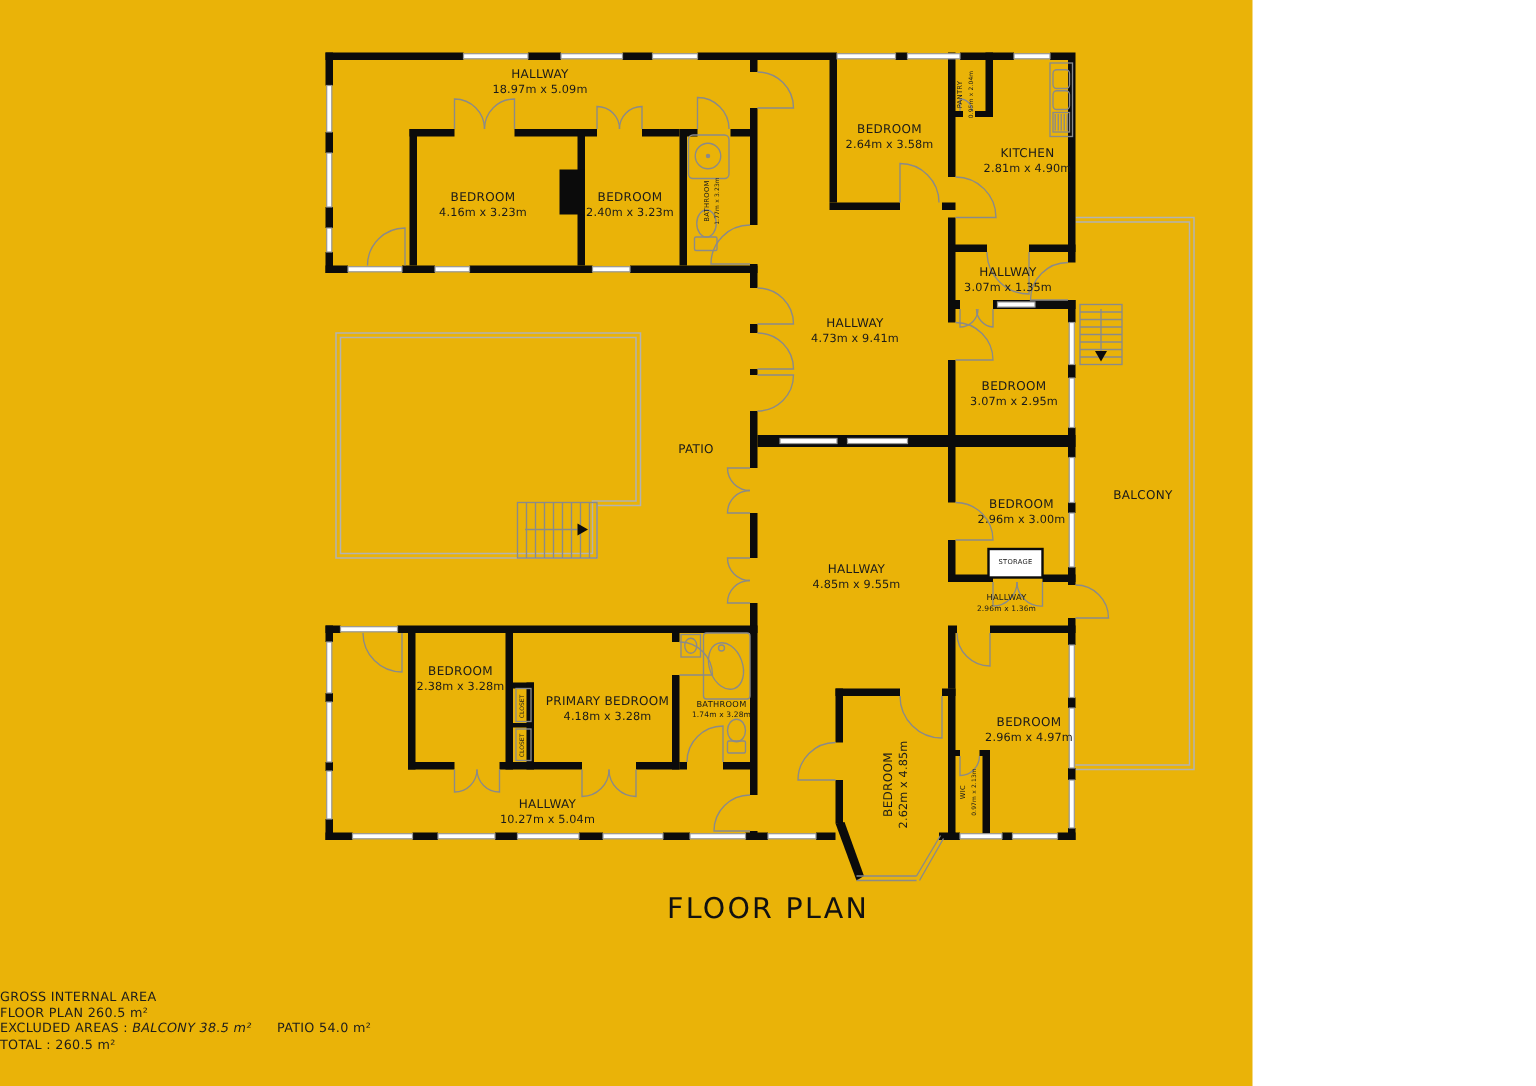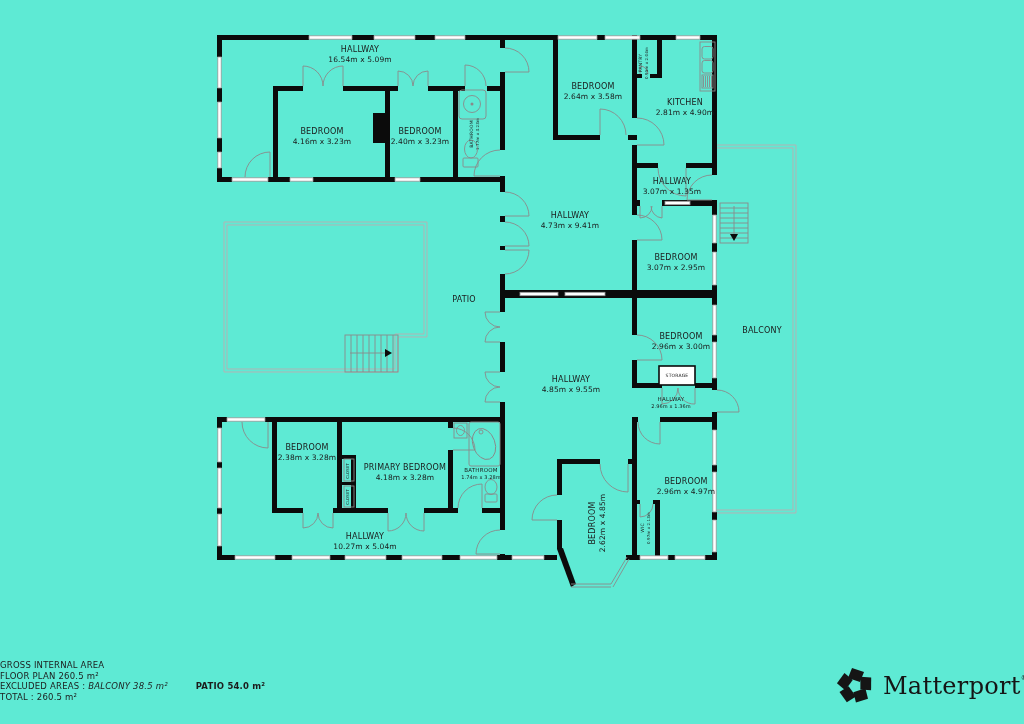--- a/index.html
+++ b/index.html
@@ -1,16 +1,16 @@
 <!DOCTYPE html>
 <html><head>
 <meta charset="utf-8">
 <style>
   html,body{margin:0;padding:0;background:#fff;}
-  .canvas{position:relative;width:1024px;height:724px;background:#5eead4;overflow:hidden;
+  .canvas{position:relative;width:835px;height:724px;background:#eab308;overflow:hidden;
           font-family:"DejaVu Sans", "Liberation Sans", sans-serif;color:#1a1a1a;}
   svg.plan{position:absolute;left:0;top:0;}
   .w{fill:#0b0b0b;}
   .win{fill:#ffffff;stroke:#979797;stroke-width:0.8;}
   .thin{stroke:#8a8a8a;stroke-width:0.9;fill:none;}
   .outline{stroke:#b3b3b3;stroke-width:1;fill:none;}
   .boxw{fill:#fff;stroke:#0b0b0b;stroke-width:1.6;}
   .lbl{position:absolute;transform:translate(-50%,-50%);text-align:center;white-space:nowrap;
        color:#1a1a1a;line-height:1.3;}
   .lbl.vert{transform:translate(-50%,-50%) rotate(-90deg);}
@@ -19,21 +19,21 @@
   .small .nm{font-size:5.5px;}
   .small .dm{font-size:5px;}
   .tiny .nm{font-size:4.5px;}
   .tiny .dm{font-size:4px;}
   .micro .nm{font-size:4px;letter-spacing:0;}
   .title{position:absolute;left:0;top:595px;width:1024px;text-align:center;
          font-size:19px;letter-spacing:1.5px;color:#111;}
   .footer{position:absolute;left:0;top:660px;width:1024px;text-align:left;
           font-size:8.5px;line-height:10.5px;color:#1c1c1c;letter-spacing:.2px;}
   .footer .gap-s{margin-left:0;font-style:italic;}
-  .footer .gap-l{margin-left:25px;font-weight:bold;}
+  .footer .gap-l{margin-left:14px;}
   .disclaimer{margin-top:1px;font-size:8px;color:#2a2a2a;}
   .brand{position:absolute;left:833px;top:664px;display:flex;align-items:center;}
   .brand-text{font-family:"DejaVu Serif", "Liberation Serif", serif;font-size:24px;color:#151515;
               margin-left:6px;letter-spacing:.3px;}
   .brand-text sup{font-size:7px;vertical-align:14px;}
 </style>
 </head>
 <body>
 
 <div class="canvas">
@@ -313,21 +313,21 @@
 
     <rect class="boxw" x="659" y="366" width="36" height="19"></rect>
     <g>
       <rect class="thin" x="344" y="459" width="10" height="22"></rect>
       <rect class="thin" x="344" y="486" width="10" height="21"></rect>
     </g>
   </svg>
 
   <div class="lbl" style="left:360px;top:55px">
     <div class="nm">HALLWAY</div>
-    <div class="dm">16.54m x 5.09m</div>
+    <div class="dm">18.97m x 5.09m</div>
   </div>
   <div class="lbl" style="left:322px;top:137px">
     <div class="nm">BEDROOM</div>
     <div class="dm">4.16m x 3.23m</div>
   </div>
   <div class="lbl" style="left:420px;top:137px">
     <div class="nm">BEDROOM</div>
     <div class="dm">2.40m x 3.23m</div>
   </div>
   <div class="lbl vert tiny" style="left:475px;top:134px">
@@ -407,20 +407,21 @@
   </div>
   <div class="lbl small" style="left:481px;top:474px">
     <div class="nm">BATHROOM</div>
     <div class="dm">1.74m x 3.28m</div>
   </div>
   <div class="lbl" style="left:365px;top:542px">
     <div class="nm">HALLWAY</div>
     <div class="dm">10.27m x 5.04m</div>
   </div>
 
+  <div class="title">FLOOR PLAN</div>
 
   <div class="footer">
     <div>GROSS INTERNAL AREA</div>
     <div>FLOOR PLAN 260.5 m²</div>
     <div>
       <span>EXCLUDED AREAS :</span>
       <span class="gap-s">BALCONY 38.5 m²</span>
       <span class="gap-l">PATIO 54.0 m²</span>
     </div>
     <div>TOTAL : 260.5 m²</div>

